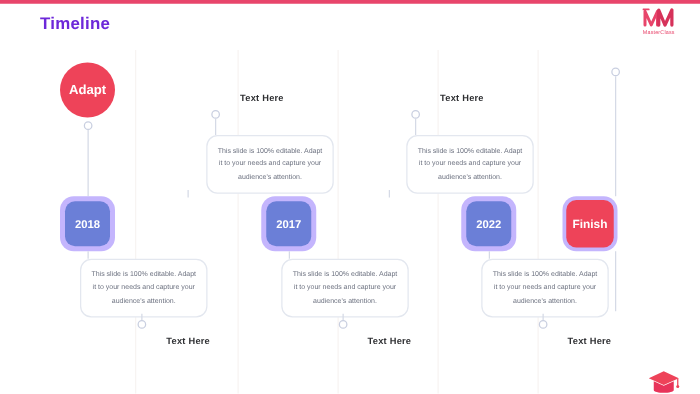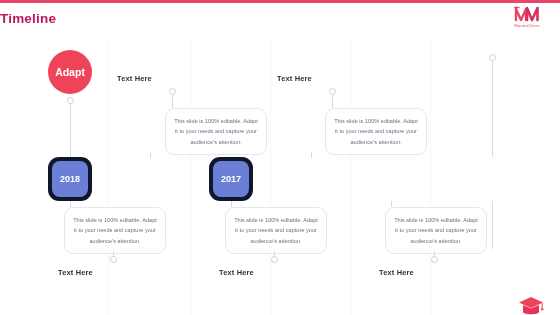--- a/index.html
+++ b/index.html
@@ -28,25 +28,25 @@
     position: absolute;
     top: 0; left: 0;
     width: 560px;
     height: 3px;
     background: #e8456b;
   }
 
   
   #page-title {
     position: absolute;
-    left: 0;
+    left: 32px;
     top: 11px;
     font-size: 13.5px;
     font-weight: bold;
-    color: #be185d;
+    color: #6d28d9;
     letter-spacing: 0.2px;
   }
 
   
   #logo {
     position: absolute;
     right: 9px;
     top: 5px;
     width: 48px;
     height: 28px;
@@ -111,21 +111,21 @@
     background: #d5dae6;
   }
 
   
   .chip-wrap {
     position: absolute;
     top: 157px;
     width: 44px;
     height: 44px;
     border-radius: 11px;
-    background: #0f172a;
+    background: #c4b5fd;
     box-sizing: border-box;
     display: flex;
     align-items: center;
     justify-content: center;
   }
   .chip {
     width: 36px;
     height: 36px;
     border-radius: 8px;
     background: #6b7fd7;
@@ -157,21 +157,21 @@
     font-size: 5.6px;
     line-height: 1.85;
     color: #6d7280;
     text-align: center;
   }
 
   
   .head {
     position: absolute;
     width: 110px;
-    text-align: left;
+    text-align: right;
     font-size: 7.4px;
     font-weight: bold;
     color: #2f3033;
     letter-spacing: 0.2px;
   }
 
   
   #grad-cap {
     position: absolute;
     right: 16px;
@@ -209,20 +209,26 @@
   <div id="start-node">Adapt</div>
   <div class="ring" style="left:66.5px; top:97px;"></div>
   <div class="stem" style="left:70px; top:104px; height:53px;"></div>
 
   <div class="chip-wrap" style="left:48px">
     <div class="chip">2018</div>
   </div>
   <div class="chip-wrap" style="left:209px">
     <div class="chip">2017</div>
   </div>
+  <div class="chip-wrap" style="left:369px">
+    <div class="chip">2022</div>
+  </div>
+  <div class="chip-wrap" style="left:450px">
+    <div class="chip finish">Finish</div>
+  </div>
 
   <div class="head" style="left:117px; top:74px;">Text Here</div>
   <div class="ring" style="left:168.5px; top:88px;"></div>
   <div class="stem" style="left:172px; top:95px; height:13px;"></div>
   <div class="card" style="left:165px; top:108px;">
     <div class="card-body">This slide is 100% editable. Adapt it to your needs and capture your audience's attention.</div>
   </div>
   <div class="stem" style="left:150px; top:152px; height:6px;"></div>
 
   <div class="head" style="left:277px; top:74px;">Text Here</div>

